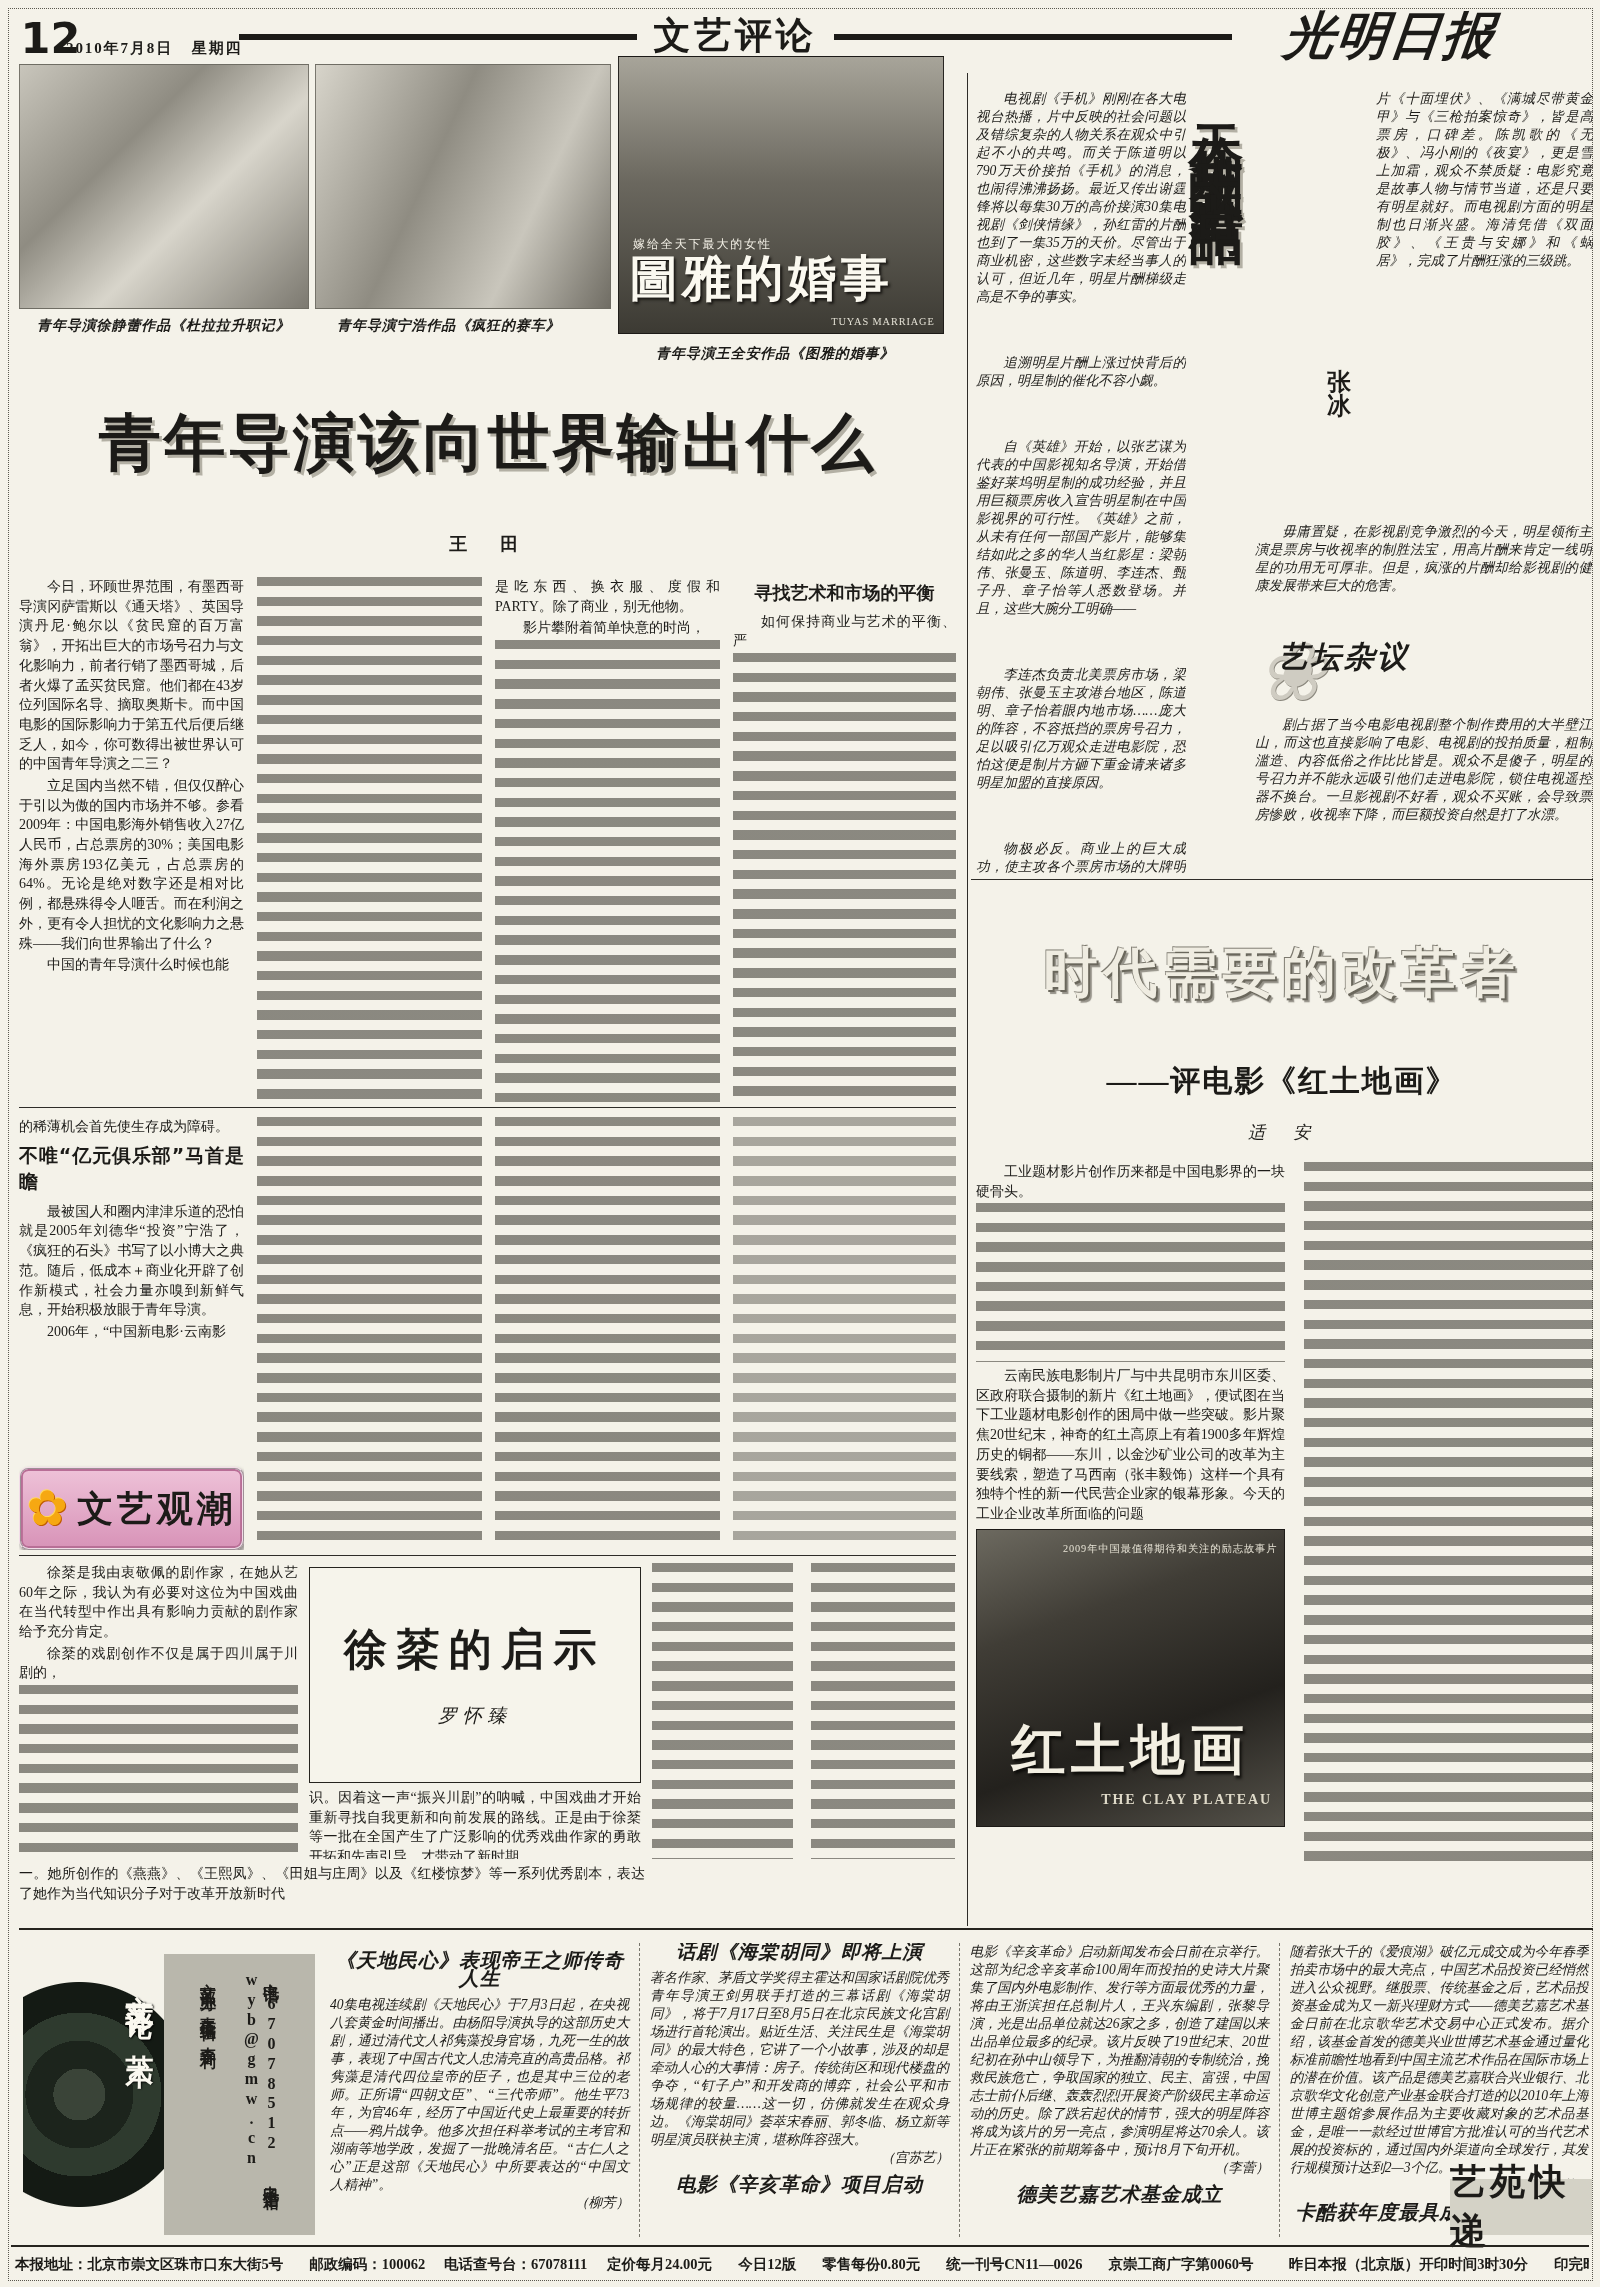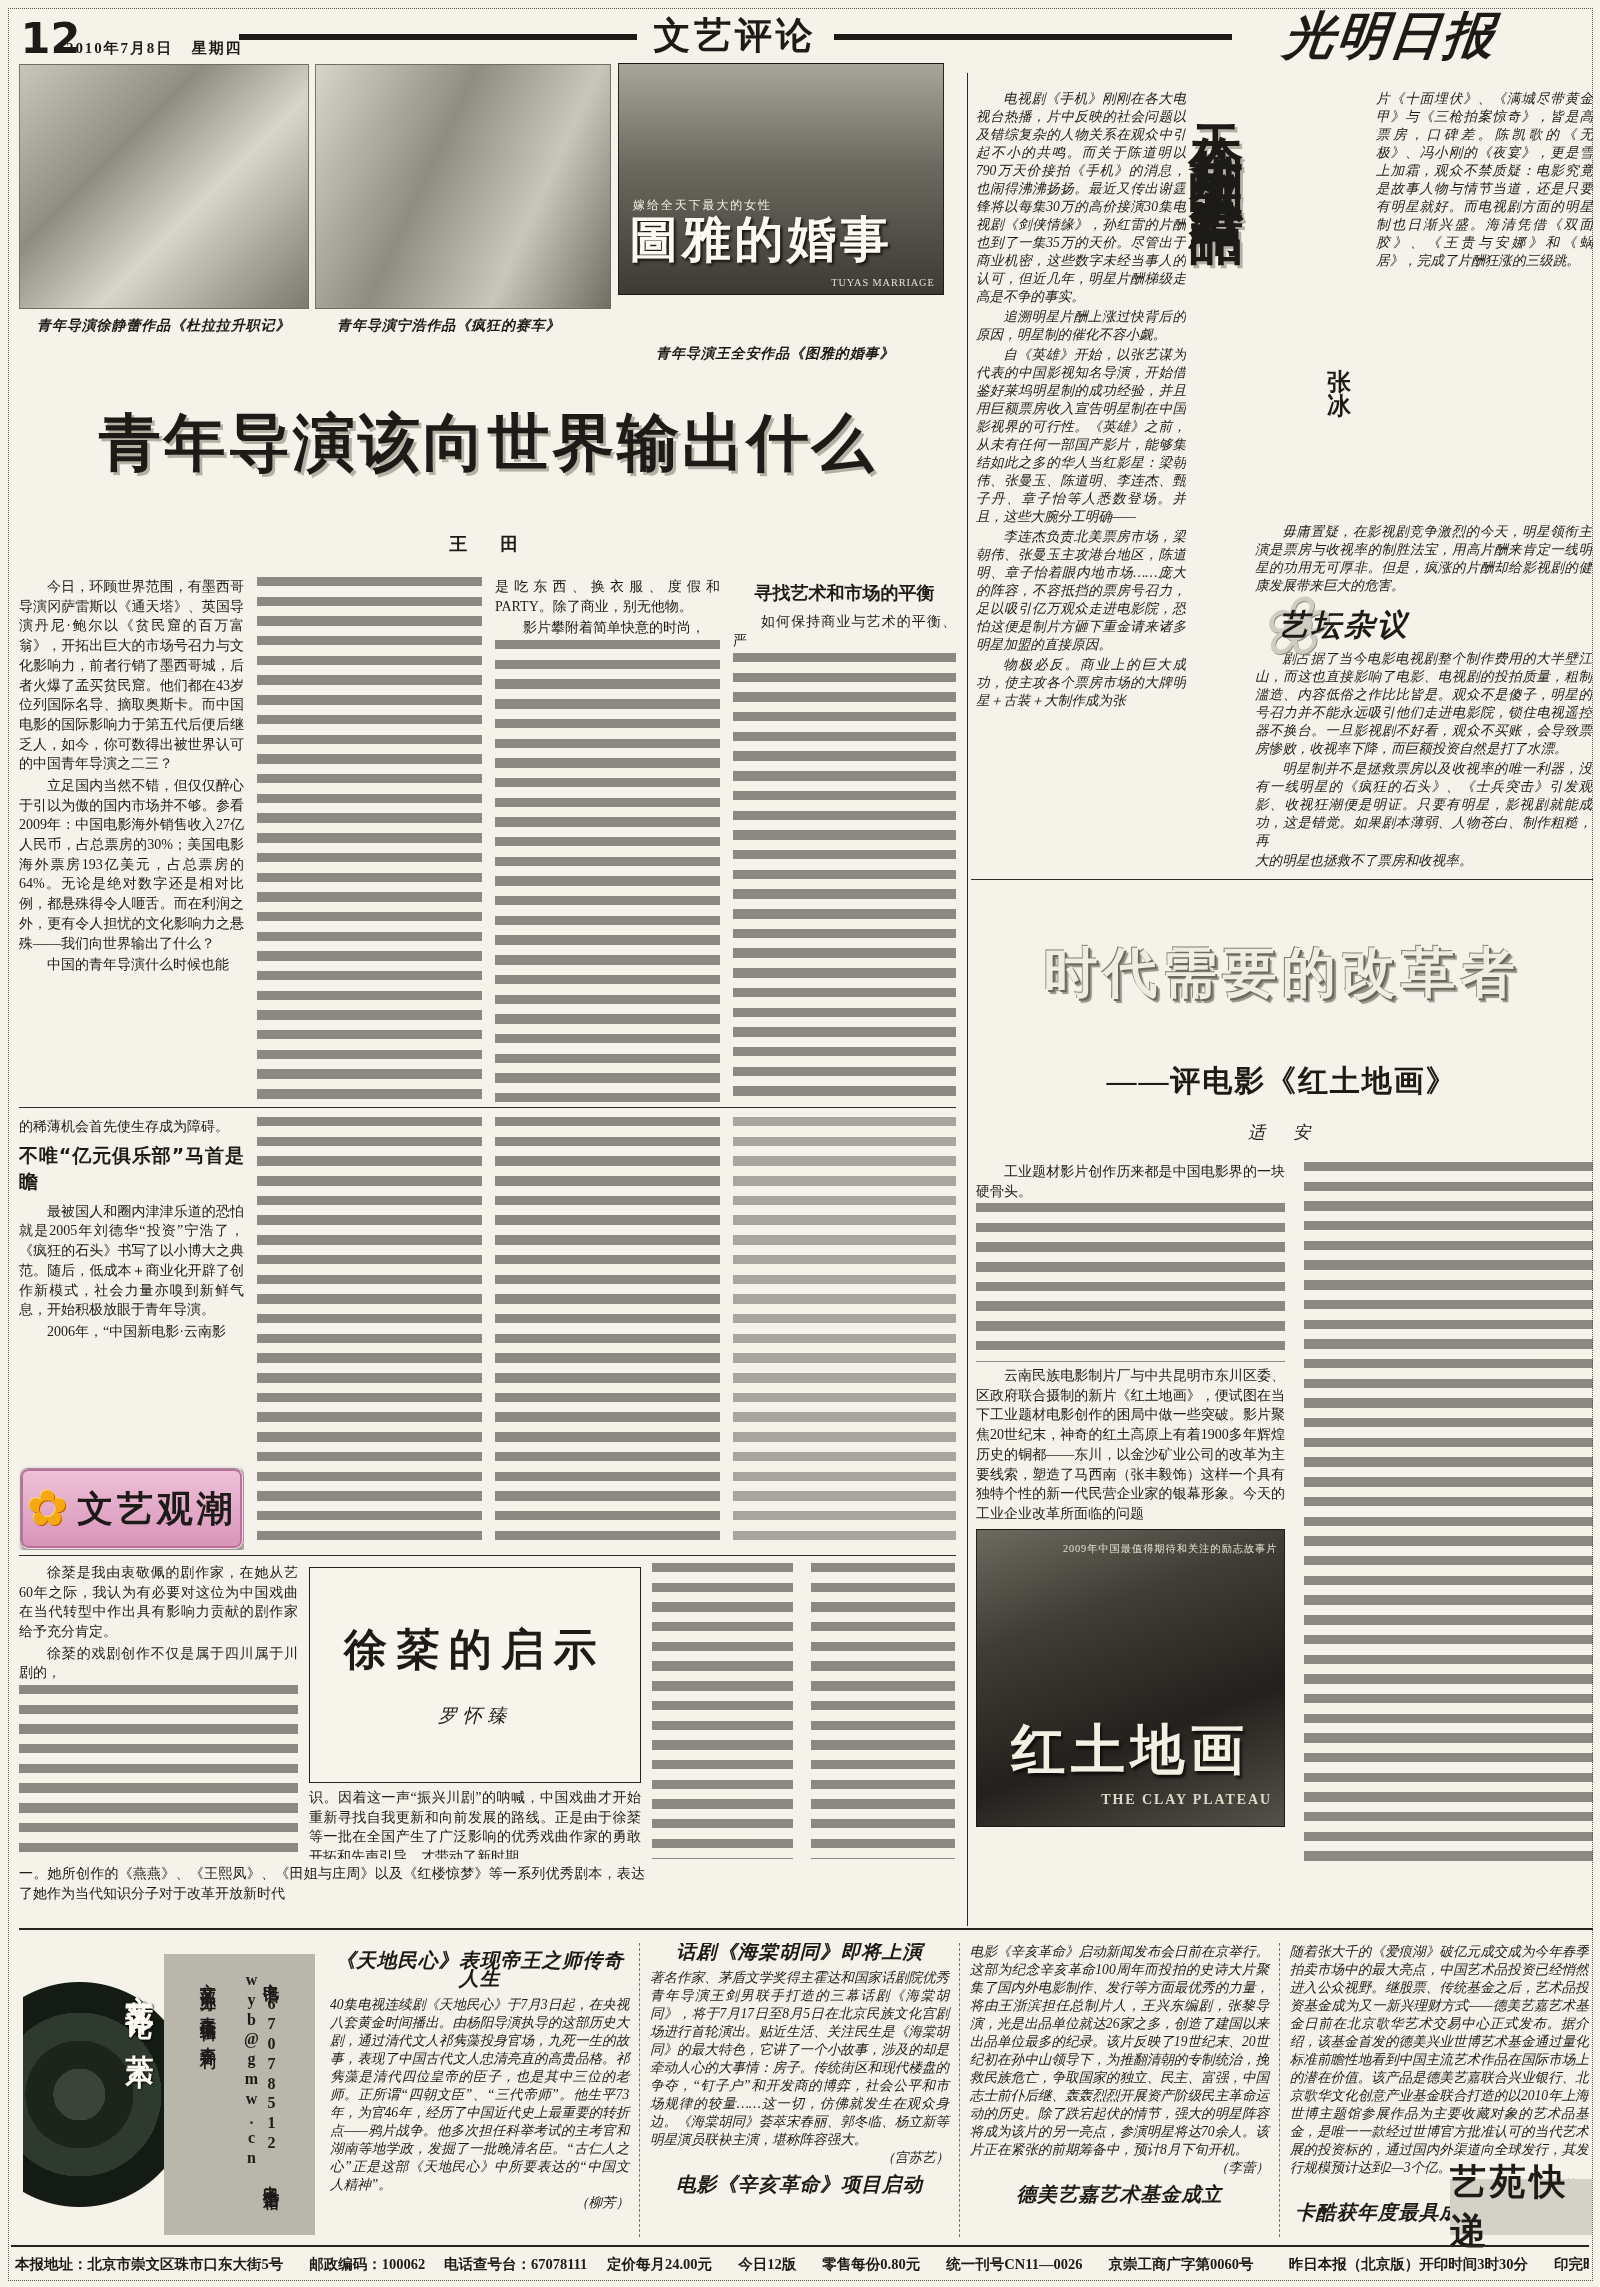--- a/index.html
+++ b/index.html
@@ -6,21 +6,21 @@
   .page{position:relative;width:1600px;height:2288px;background:#f4f2e9;overflow:hidden;
         font-family:"Liberation Serif","DejaVu Serif",serif;color:#1c1b18;}
   .frame{position:absolute;left:7.5px;top:7.5px;right:7.5px;bottom:7.5px;border:1.9px dotted #5a584f;pointer-events:none;}
   .abs{position:absolute;}
   .serif{font-family:"Liberation Serif","DejaVu Serif",serif;}
   .hei{font-family:"DejaVu Sans","Liberation Sans",sans-serif;}
   .kai{font-style:italic;}
   .just{text-align:justify;}
   p.np{margin:0 0 1.9px 0;text-indent:2em;}
   .body15{font-size:14px;line-height:19.7px;}
-  .body14{font-size:13.6px;line-height:18px;}
+  .body14{font-size:13.6px;line-height:18px;gap:46px;}
   .fill{flex:1 1 auto;min-height:37px;opacity:.62;
         background:repeating-linear-gradient(180deg,#4a4840 0 9.4px,transparent 9.4px 19.7px);}
   .fill.light{opacity:.45;}
   .col{display:flex;flex-direction:column;overflow:hidden;}
   .rule-h{background:#2e2c28;height:0.9px;}
   .rule-v{background:#2e2c28;width:0.9px;}
   .caption{font-size:14px;font-weight:bold;font-style:italic;letter-spacing:0.9px;}
   .photo{background:linear-gradient(135deg,#c9c6bc 0%,#8f8c82 35%,#d8d5cb 60%,#7b786f 100%);
          box-shadow:inset 0 0 0 0.9px #6f6d64;}
   .vtext{writing-mode:vertical-rl;text-orientation:upright;}
@@ -53,21 +53,21 @@
   <div class="abs" style="left:239px;top:34px;width:398px;height:5.6px;background:#1c1b18;"></div>
   <div class="abs hei" style="left:646px;top:11.2px;width:178px;text-align:center;font-size:37px;font-weight:bold;letter-spacing:3.7px;">文艺评论</div>
   <div class="abs" style="left:834px;top:34px;width:398px;height:5.6px;background:#1c1b18;"></div>
   <div class="abs serif" style="left:1284px;top:1.9px;width:309px;font-size:51px;font-weight:bold;font-style:italic;transform:skewX(-6deg);letter-spacing:1.9px;">光明日报</div>
 
   <div class="abs photo" style="left:19px;top:64px;width:290px;height:245px;"></div>
   <div class="abs photo" style="left:315px;top:64px;width:296px;height:245px;background:linear-gradient(115deg,#d8d5cb,#8f8c82 40%,#c9c6bc 70%,#6f6c63);"></div>
   <div class="abs caption" style="left:37px;top:317px;">青年导演徐静蕾作品《杜拉拉升职记》</div>
   <div class="abs caption" style="left:337px;top:317px;">青年导演宁浩作品《疯狂的赛车》</div>
 
-  <div class="abs poster-dark" style="left:618px;top:63px;width:326px;height:232px;background:linear-gradient(180deg,#a8a59a 0%,#6b685f 45%,#3c3a33 100%);">
+  <div class="abs poster-dark" style="left:618px;top:56px;width:326px;height:278px;background:linear-gradient(180deg,#a8a59a 0%,#6b685f 45%,#3c3a33 100%);">
     <div style="position:absolute;left:15px;bottom:81px;font-size:12px;letter-spacing:1.9px;color:#f2efe5;">嫁给全天下最大的女性</div>
     <div style="position:absolute;left:11.2px;bottom:22.5px;font-size:49px;font-weight:bold;color:#fbf9f0;text-shadow:1.9px 1.9px 2.8px #14120f;letter-spacing:3.7px;">圖雅的婚事</div>
     <div style="position:absolute;right:9.4px;bottom:7.5px;font-size:10.3px;color:#e4e1d5;letter-spacing:0.9px;">TUYAS MARRIAGE</div>
   </div>
   <div class="abs caption" style="left:656px;top:345px;">青年导演王全安作品《图雅的婚事》</div>
 
   <div class="abs serif" style="left:19px;top:401px;width:937px;text-align:center;font-size:62px;font-weight:bold;letter-spacing:2.8px;text-shadow:2.8px 2.8px 0 #b3b0a4;">青年导演该向世界输出什么</div>
   <div class="abs" style="left:19px;top:532px;width:937px;text-align:center;font-size:18px;font-weight:bold;letter-spacing:7.5px;">王　田</div>
 
   <div class="abs col just body15" style="left:19px;top:577px;width:225px;height:525px;">

